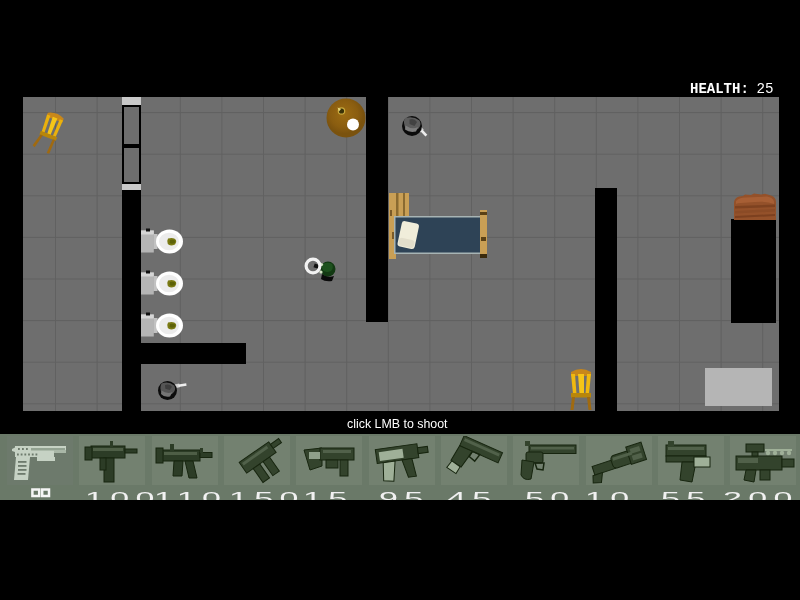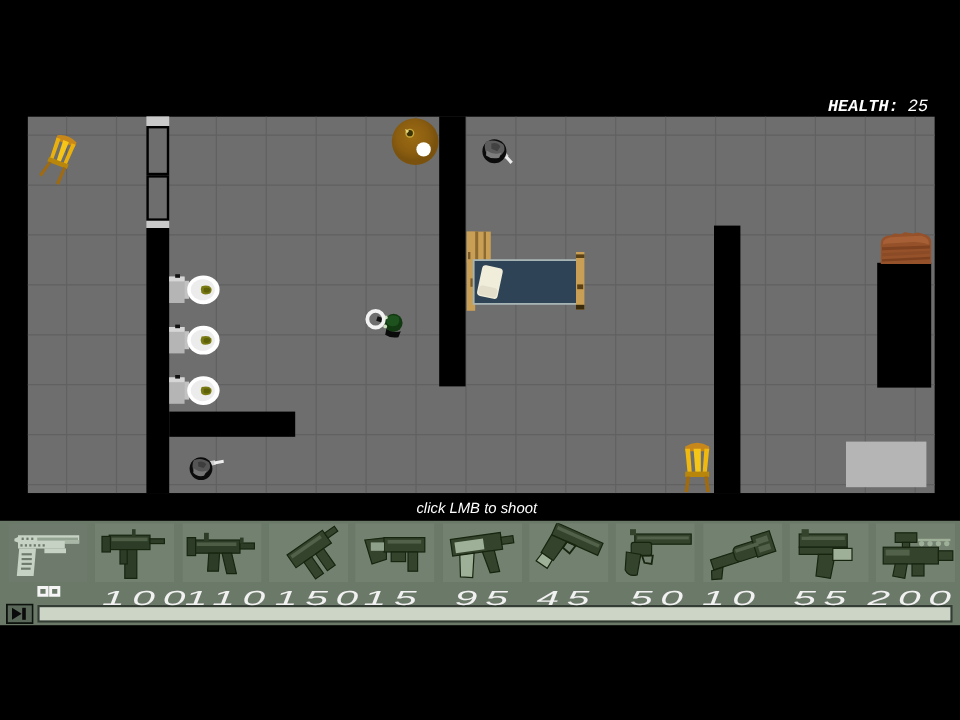--- a/index.html
+++ b/index.html
@@ -1,17 +1,17 @@
 <!DOCTYPE html>
 <html><head>
 <meta charset="utf-8">
 <style>
   html,body{margin:0;padding:0;background:#000;}
-  #stage{position:relative;width:800px;height:600px;background:#000;overflow:hidden;
-         font-family:"Liberation Sans", sans-serif;font-style:italic;}
+  #stage{position:relative;width:800px;height:500px;background:#000;overflow:hidden;
+         font-family:"Liberation Sans", sans-serif;}
   .abs{position:absolute;}
   .num{opacity:.999;will-change:transform;color:#f2f2f2;font-size:17px;letter-spacing:3.2px;transform:scaleX(2.0);transform-origin:0 0;font-weight:normal;}
 </style>
 </head>
 <body>
 <div id="stage">
 
   <svg class="abs" style="left:22.5px;top:97px;" width="756" height="314" viewBox="0 0 756 314">
     <rect width="756" height="314" fill="#6e6e6e"></rect>
     <line x1="32.5" y1="0" x2="32.5" y2="314" stroke="#616161" stroke-width="1"></line>

